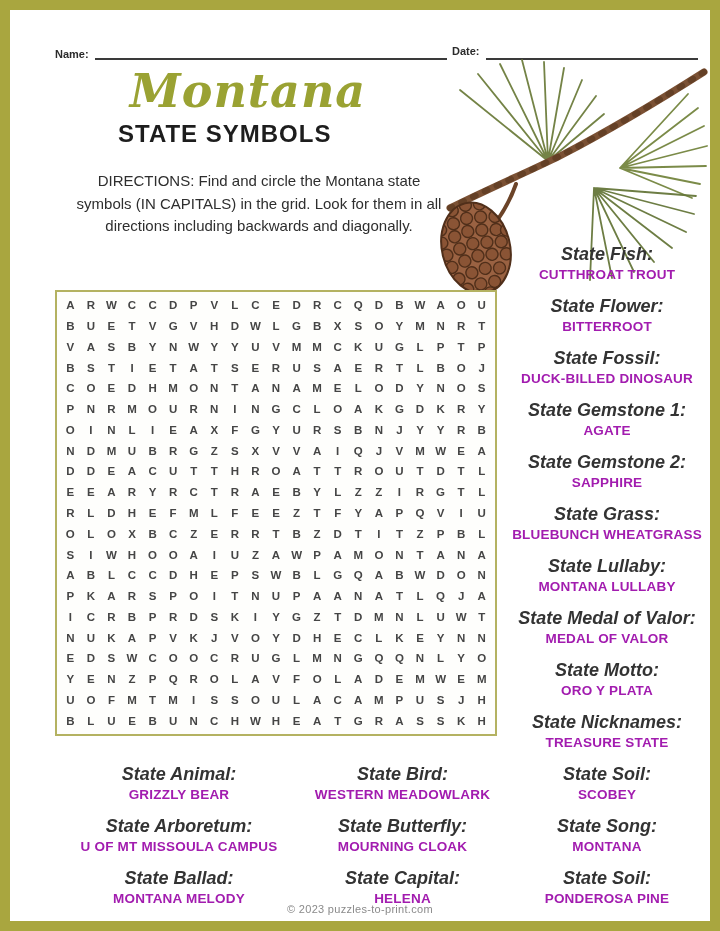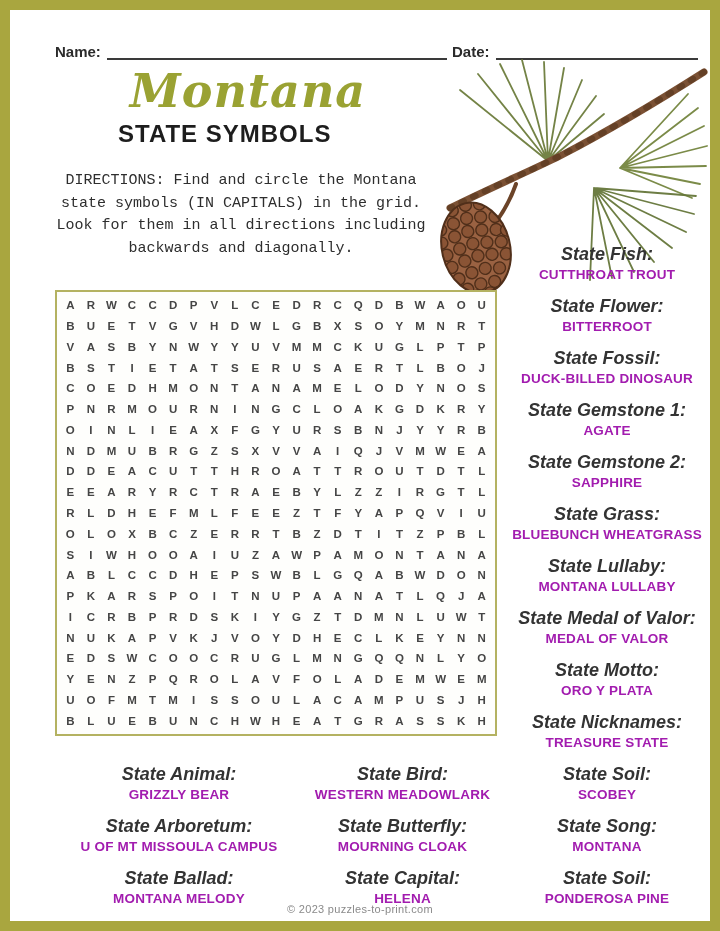--- a/index.html
+++ b/index.html
@@ -4,21 +4,21 @@
 <style>
   html,body{margin:0;padding:0;}
   body{
     width:720px;height:931px;position:relative;background:#fff;
     font-family:"Liberation Sans",sans-serif;color:#333;
     box-sizing:border-box;border:10px solid #a9a63f;overflow:hidden;
   }
   .abs{position:absolute;}
 
   
-  .fill-row{display:flex;align-items:flex-end;font-size:15px;font-weight:700;color:#2b2b2b;}
+  .fill-row{display:flex;align-items:flex-end;font-size:11px;font-weight:700;color:#2b2b2b;}
   .fill-line{flex:1;border-bottom:2px solid #3a3a3a;height:16px;margin-left:6px;}
 
   
   .title-script{
     font-family:"DejaVu Serif",serif;font-style:italic;font-weight:700;
     font-size:46px;color:#9aa233;text-align:center;line-height:1;letter-spacing:1px;
   }
   .title-sub{
     font-size:24px;font-weight:800;color:#1d1d1d;text-align:left;letter-spacing:1px;line-height:1;
   }
@@ -123,21 +123,21 @@
           <circle cx="-4" cy="36" r="6"></circle>
           <circle cx="10" cy="37" r="6"></circle>
         <circle cx="-10" cy="47" r="6"></circle>
           <circle cx="3" cy="47" r="6"></circle>
       </g>
     </g>
     <ellipse cx="0" cy="0" rx="34" ry="46" fill="none" stroke="#502f1a" stroke-width="2"></ellipse>
   </g>
 </svg>
 
-<div class="abs directions" style="left:46px;top:160px;width:370px;font-family:Liberation Mono, monospace;">DIRECTIONS:  Find and circle the Montana state symbols (IN CAPITALS) in the grid.  Look for them in all directions including backwards and diagonally.</div>
+<div class="abs directions" style="left:64px;top:160px;width:370px;">DIRECTIONS:  Find and circle the Montana state symbols (IN CAPITALS) in the grid.  Look for them in all directions including backwards and diagonally.</div>
 
 <div class="abs grid-box" style="left:45px;top:280px;width:442px;height:446px;">
     <div class="cell">A</div>
     <div class="cell">R</div>
     <div class="cell">W</div>
     <div class="cell">C</div>
     <div class="cell">C</div>
     <div class="cell">D</div>
     <div class="cell">P</div>
     <div class="cell">V</div>

